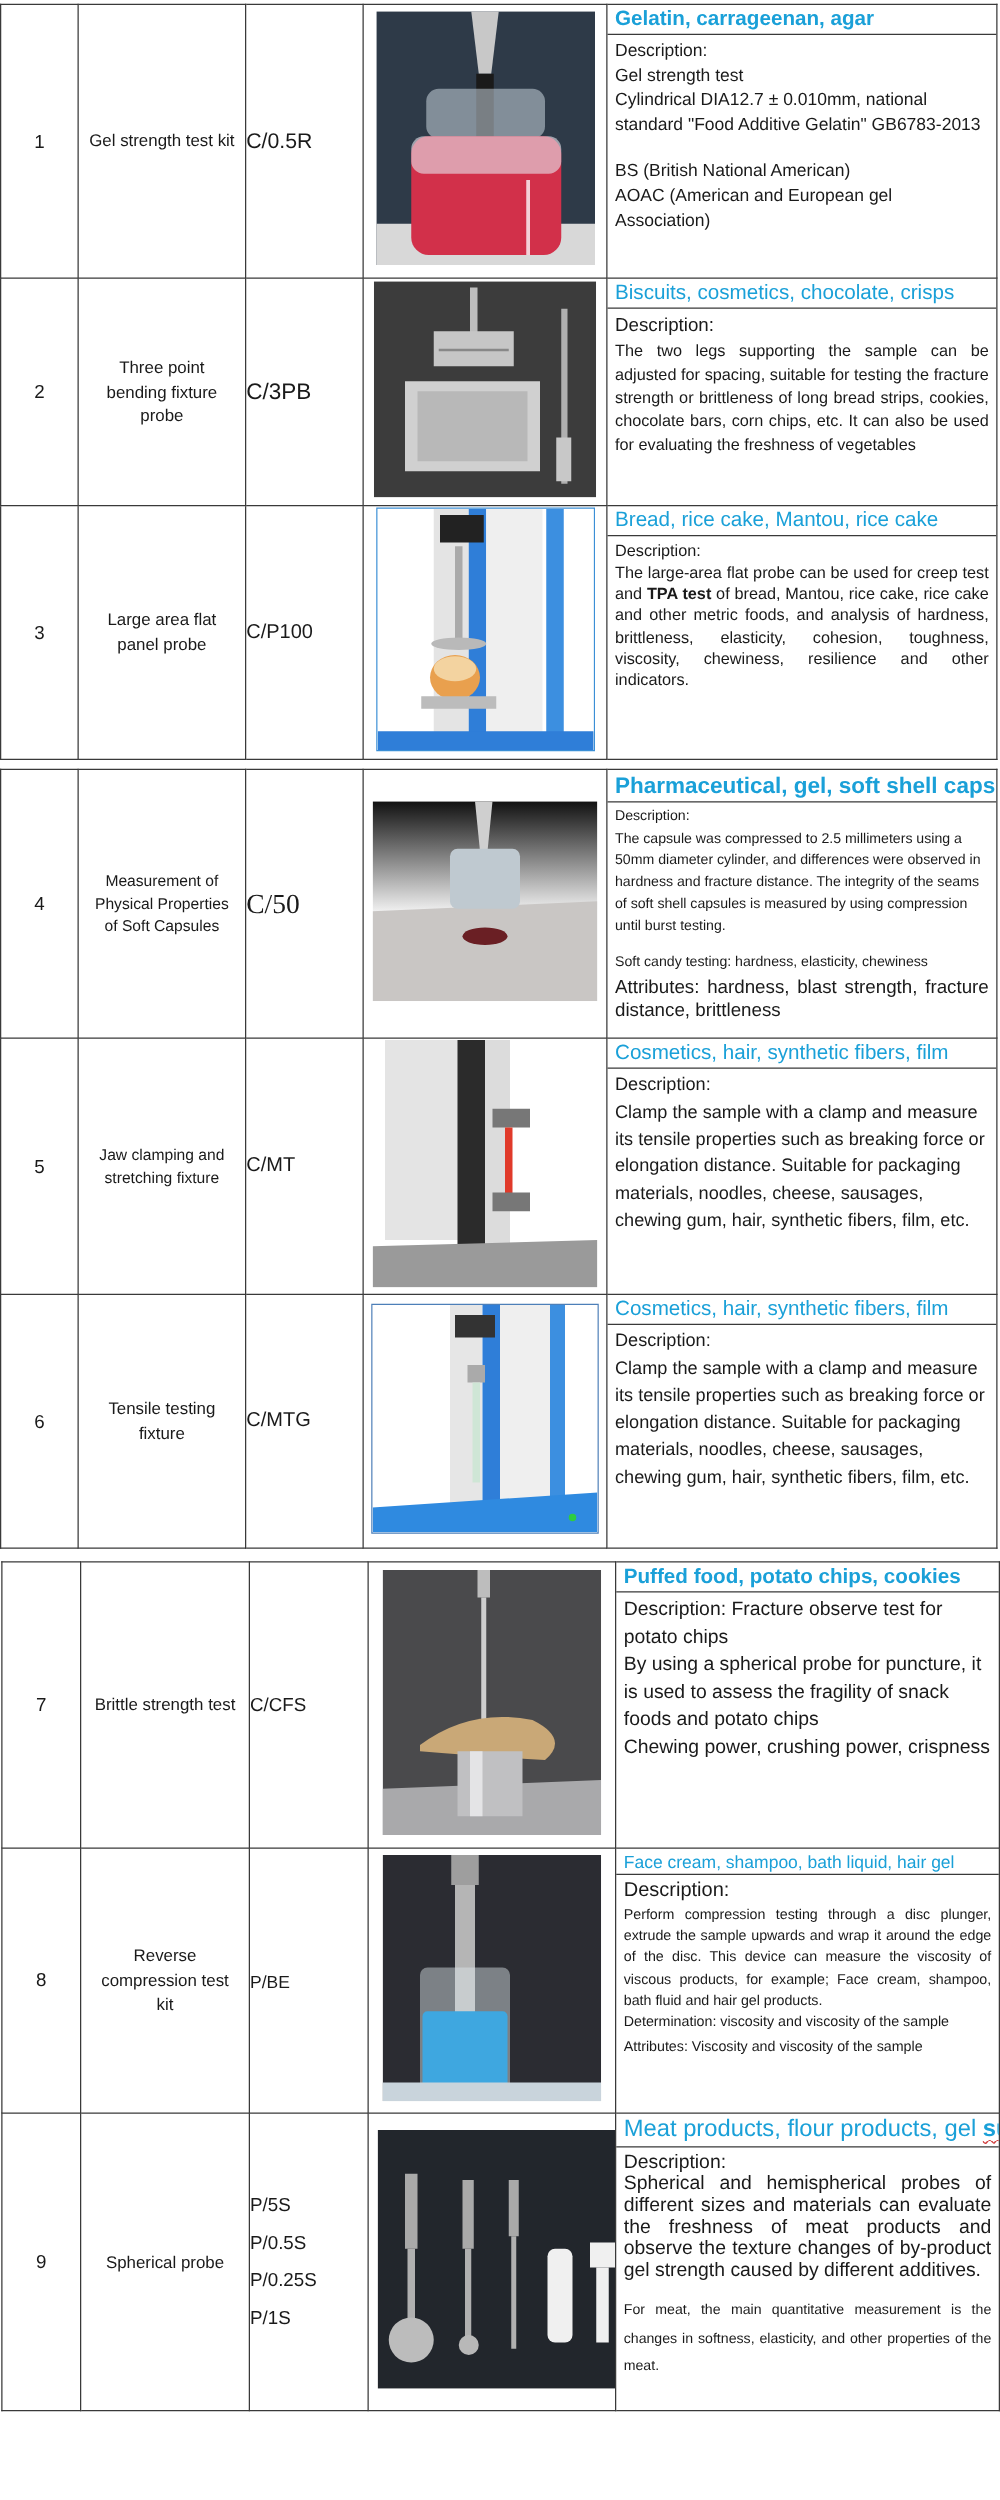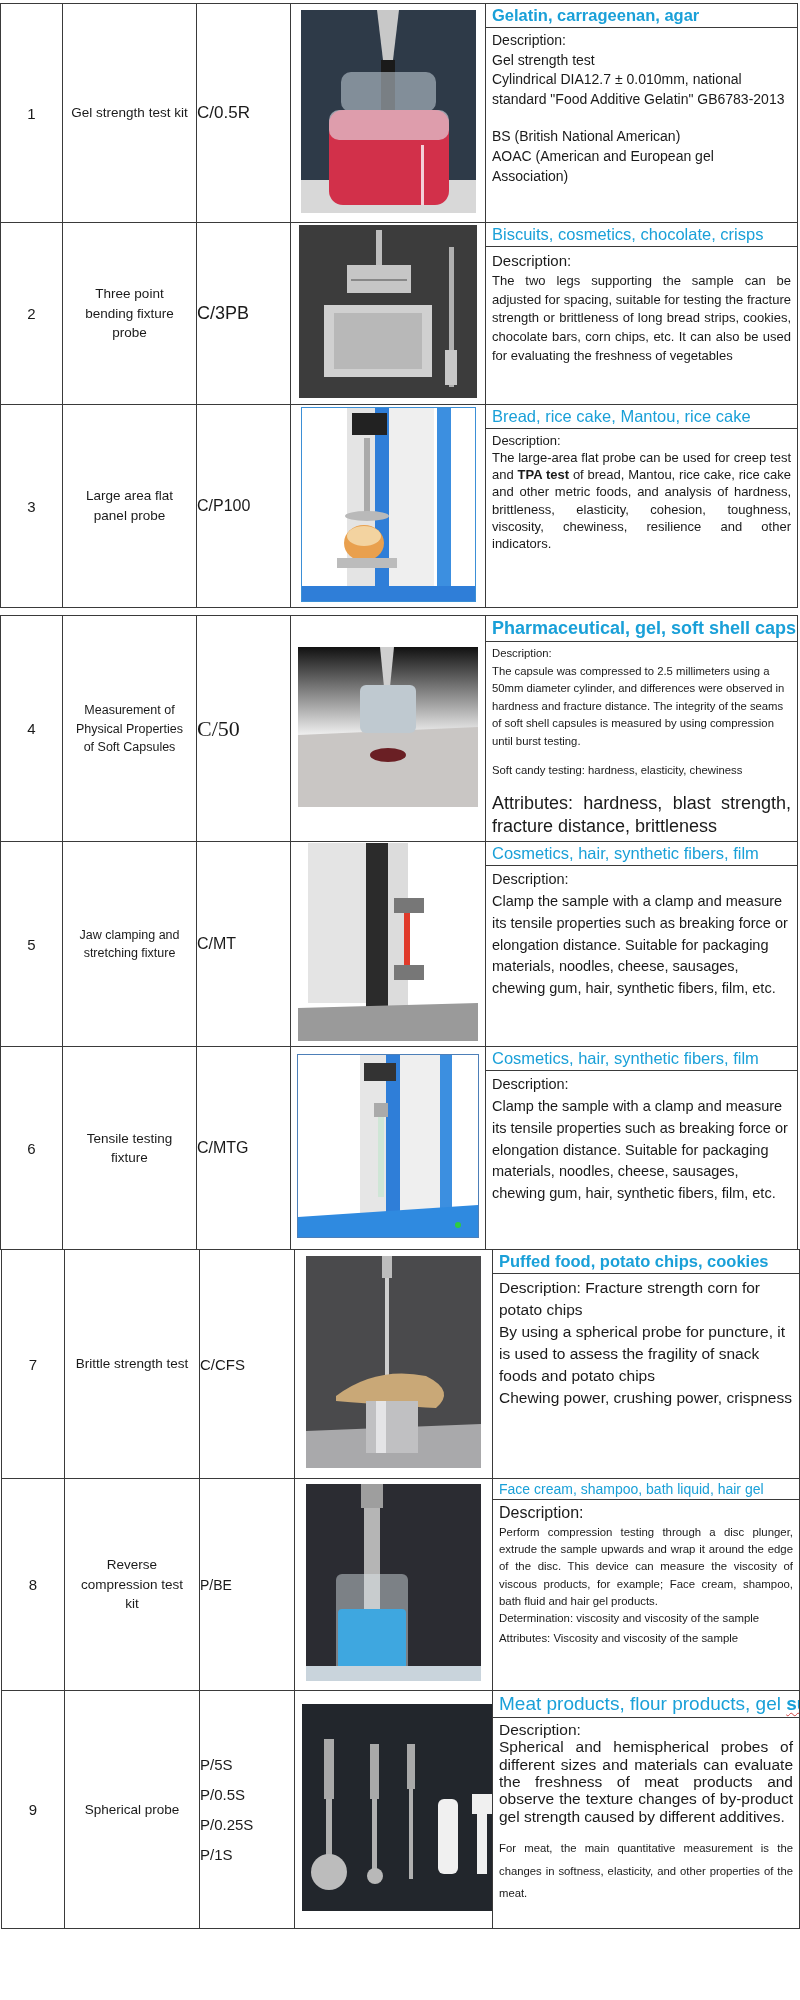--- a/index.html
+++ b/index.html
@@ -156,21 +156,21 @@
           <ellipse cx="90" cy="108" rx="18" ry="7" fill="#6a1f24"></ellipse>
         </svg>
       </div>
     </td>
     <td class="c-desc">
       <div class="desc-head bold" style="font-size:18px">Pharmaceutical, gel, soft shell capsule</div>
       <div class="desc-body" style="font-size:11.3px;line-height:1.55;">
         <p>Description:</p>
         <p>The capsule was compressed to 2.5 millimeters using a 50mm diameter cylinder, and differences were observed in hardness and fracture distance. The integrity of the seams of soft shell capsules is measured by using compression until burst testing.</p>
         <p style="margin-top:12px">Soft candy testing: hardness, elasticity, chewiness</p>
-        <p class="justify" style="font-size:18px;line-height:1.3;margin-top:12px;">Attributes: hardness, blast strength, fracture distance, brittleness</p>
+        <p class="justify" style="font-size:15px;line-height:1.3;">Attributes: hardness, blast strength, fracture distance, brittleness</p>
       </div>
     </td>
   </tr>
   <tr style="height:205px">
     <td class="c-num">5</td>
     <td class="c-name" style="font-size:12.5px">Jaw clamping and stretching fixture</td>
     <td class="c-model" style="font-size:16px">C/MT</td>
     <td class="c-img">
       <div class="img-box" style="width:180px;height:198px;">
         <svg width="180" height="198" viewBox="0 0 180 198">
@@ -247,21 +247,21 @@
           <circle cx="81" cy="125" r="5" fill="#ddd"></circle>
           <path d="M30,140 Q70,110 120,120 Q150,135 130,152 Q90,150 30,145 Z" fill="#c9a877"></path>
           <rect x="60" y="145" width="52" height="52" fill="#c0c0c2"></rect>
           <rect x="70" y="145" width="10" height="52" fill="#e4e4e6"></rect>
         </svg>
       </div>
     </td>
     <td class="c-desc">
       <div class="desc-head bold">Puffed food, potato chips, cookies</div>
       <div class="desc-body" style="font-size:15.5px;line-height:1.42;">
-        <p>Description: Fracture strength corn for potato chips</p>
+        <p>Description: Fracture observe test for potato chips</p>
         <p>By using a spherical probe for puncture, it is used to assess the fragility of snack foods and potato chips</p>
         <p style="font-weight:normal">Chewing power, crushing power, crispness</p>
       </div>
     </td>
   </tr>
   <tr style="height:212px">
     <td class="c-num">8</td>
     <td class="c-name">Reverse compression test kit</td>
     <td class="c-model" style="font-size:14px">P/BE</td>
     <td class="c-img">

